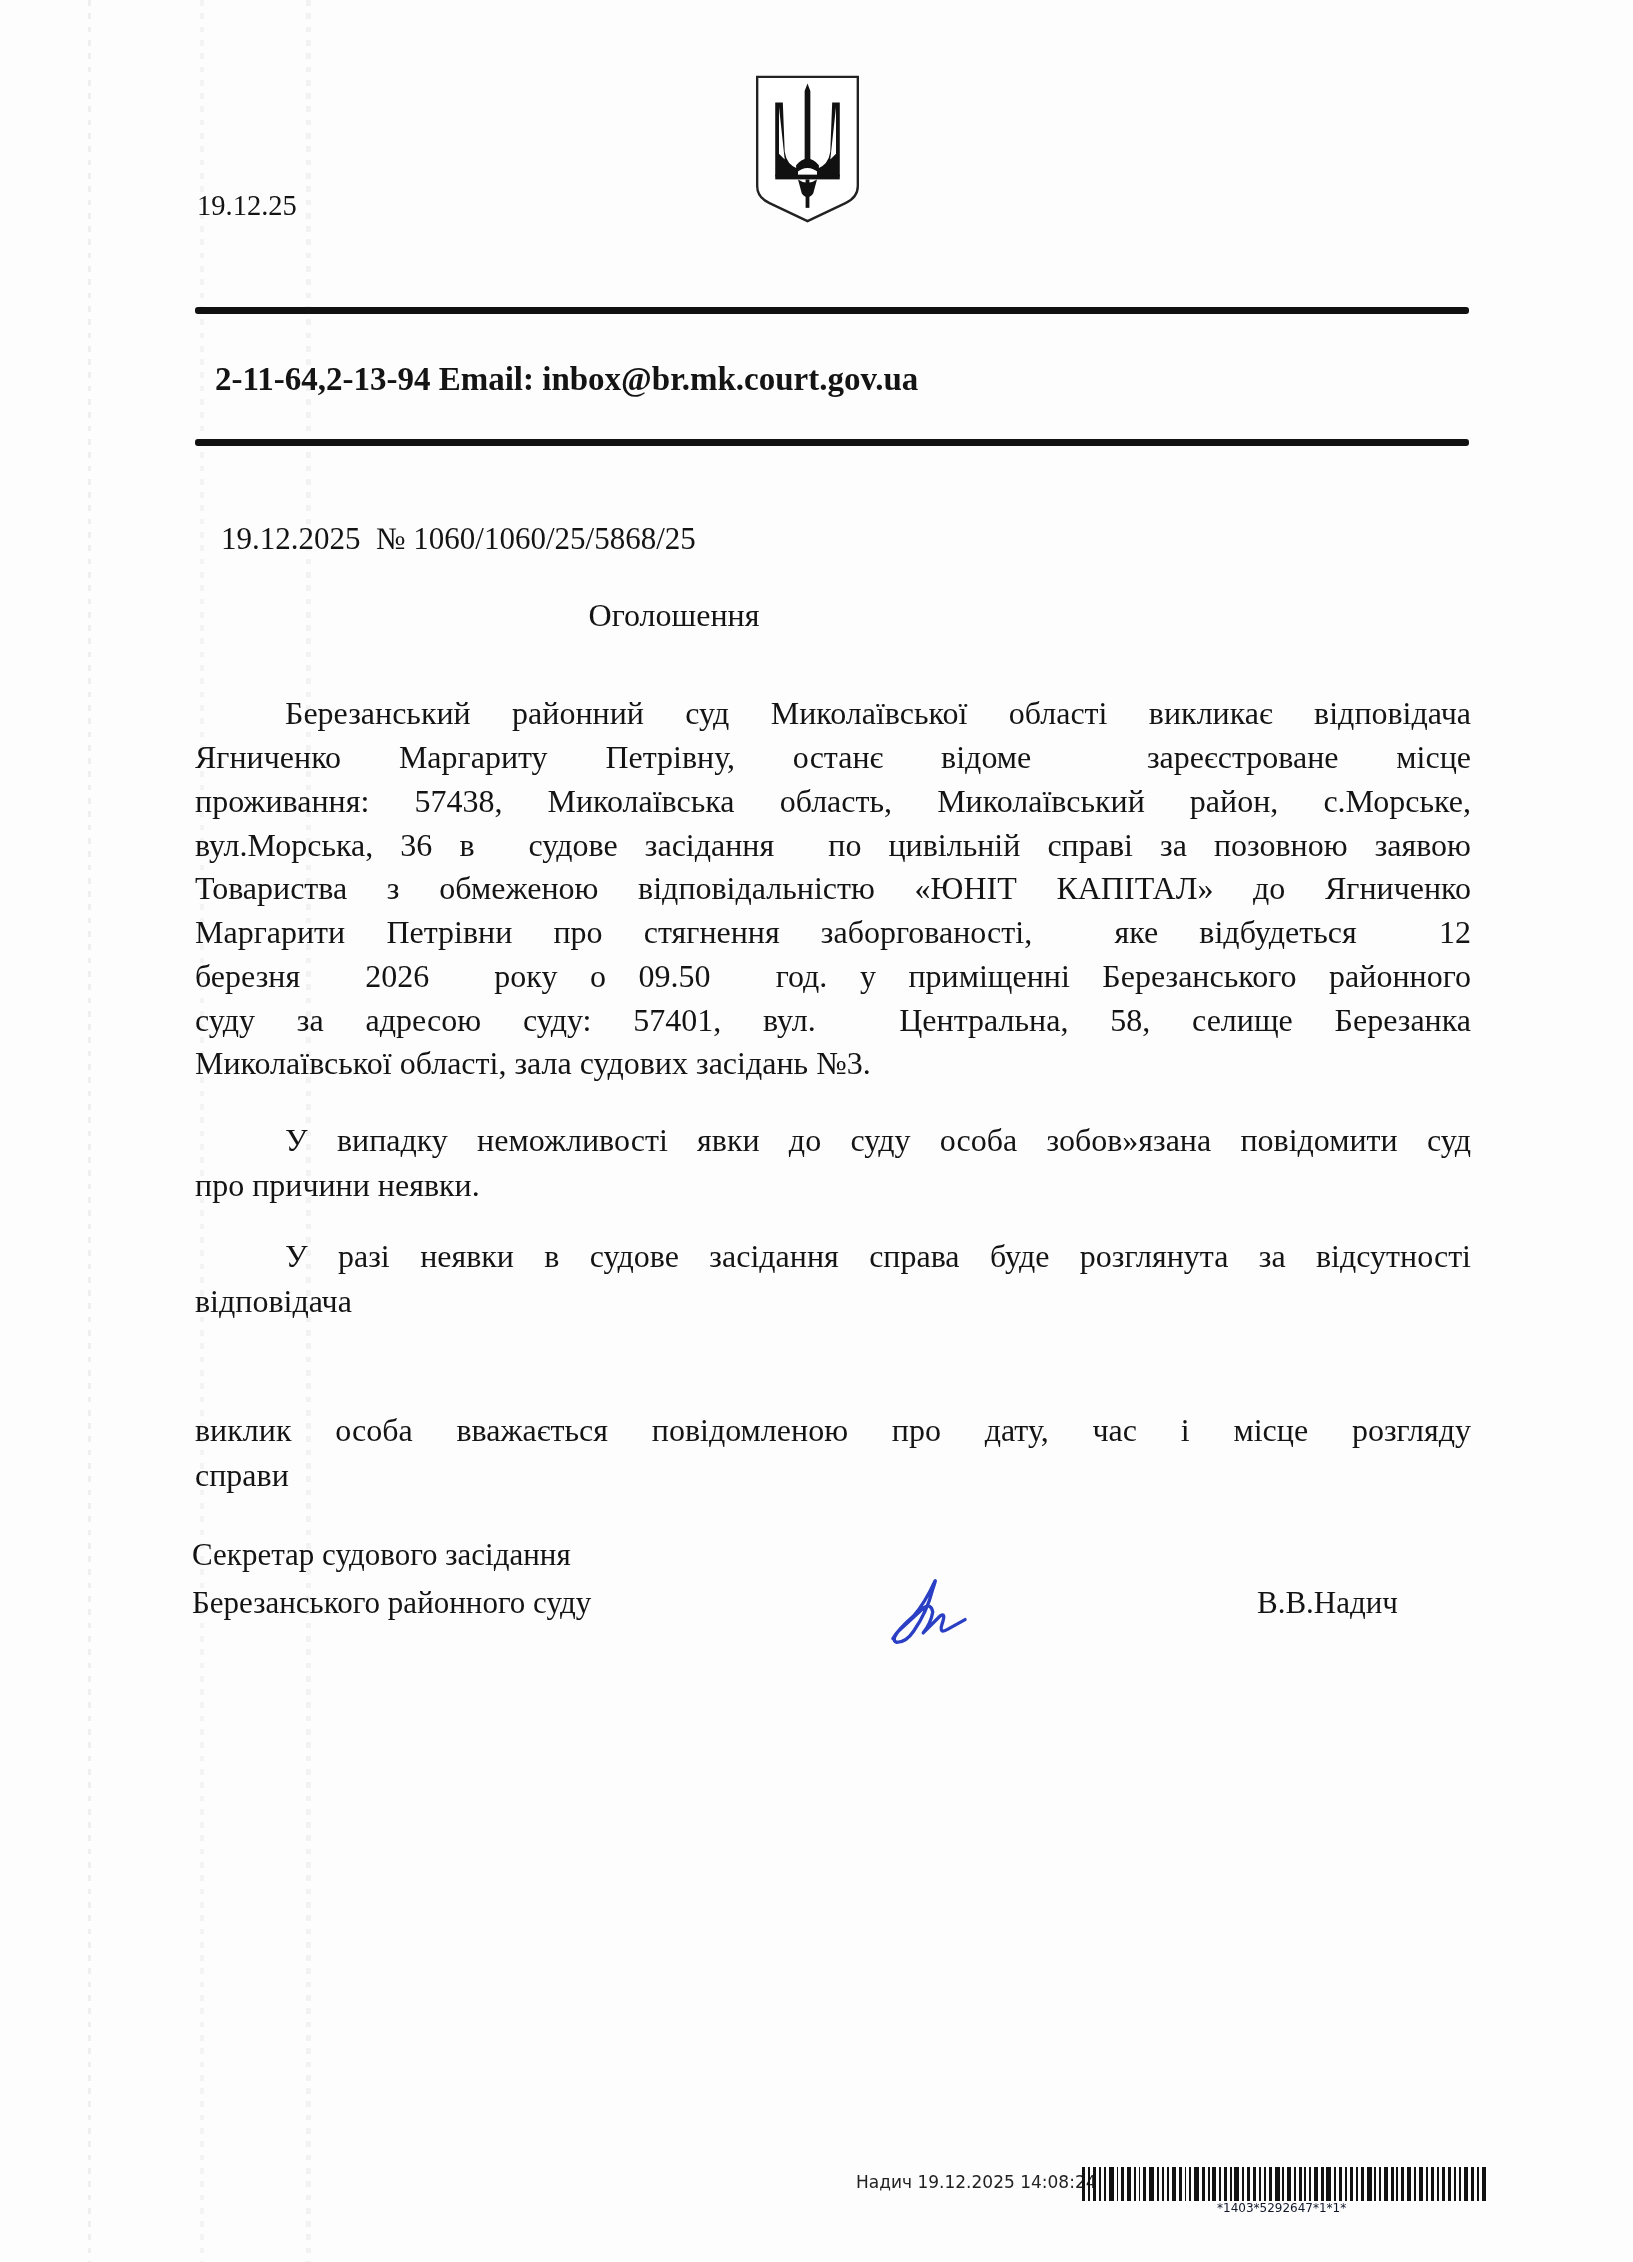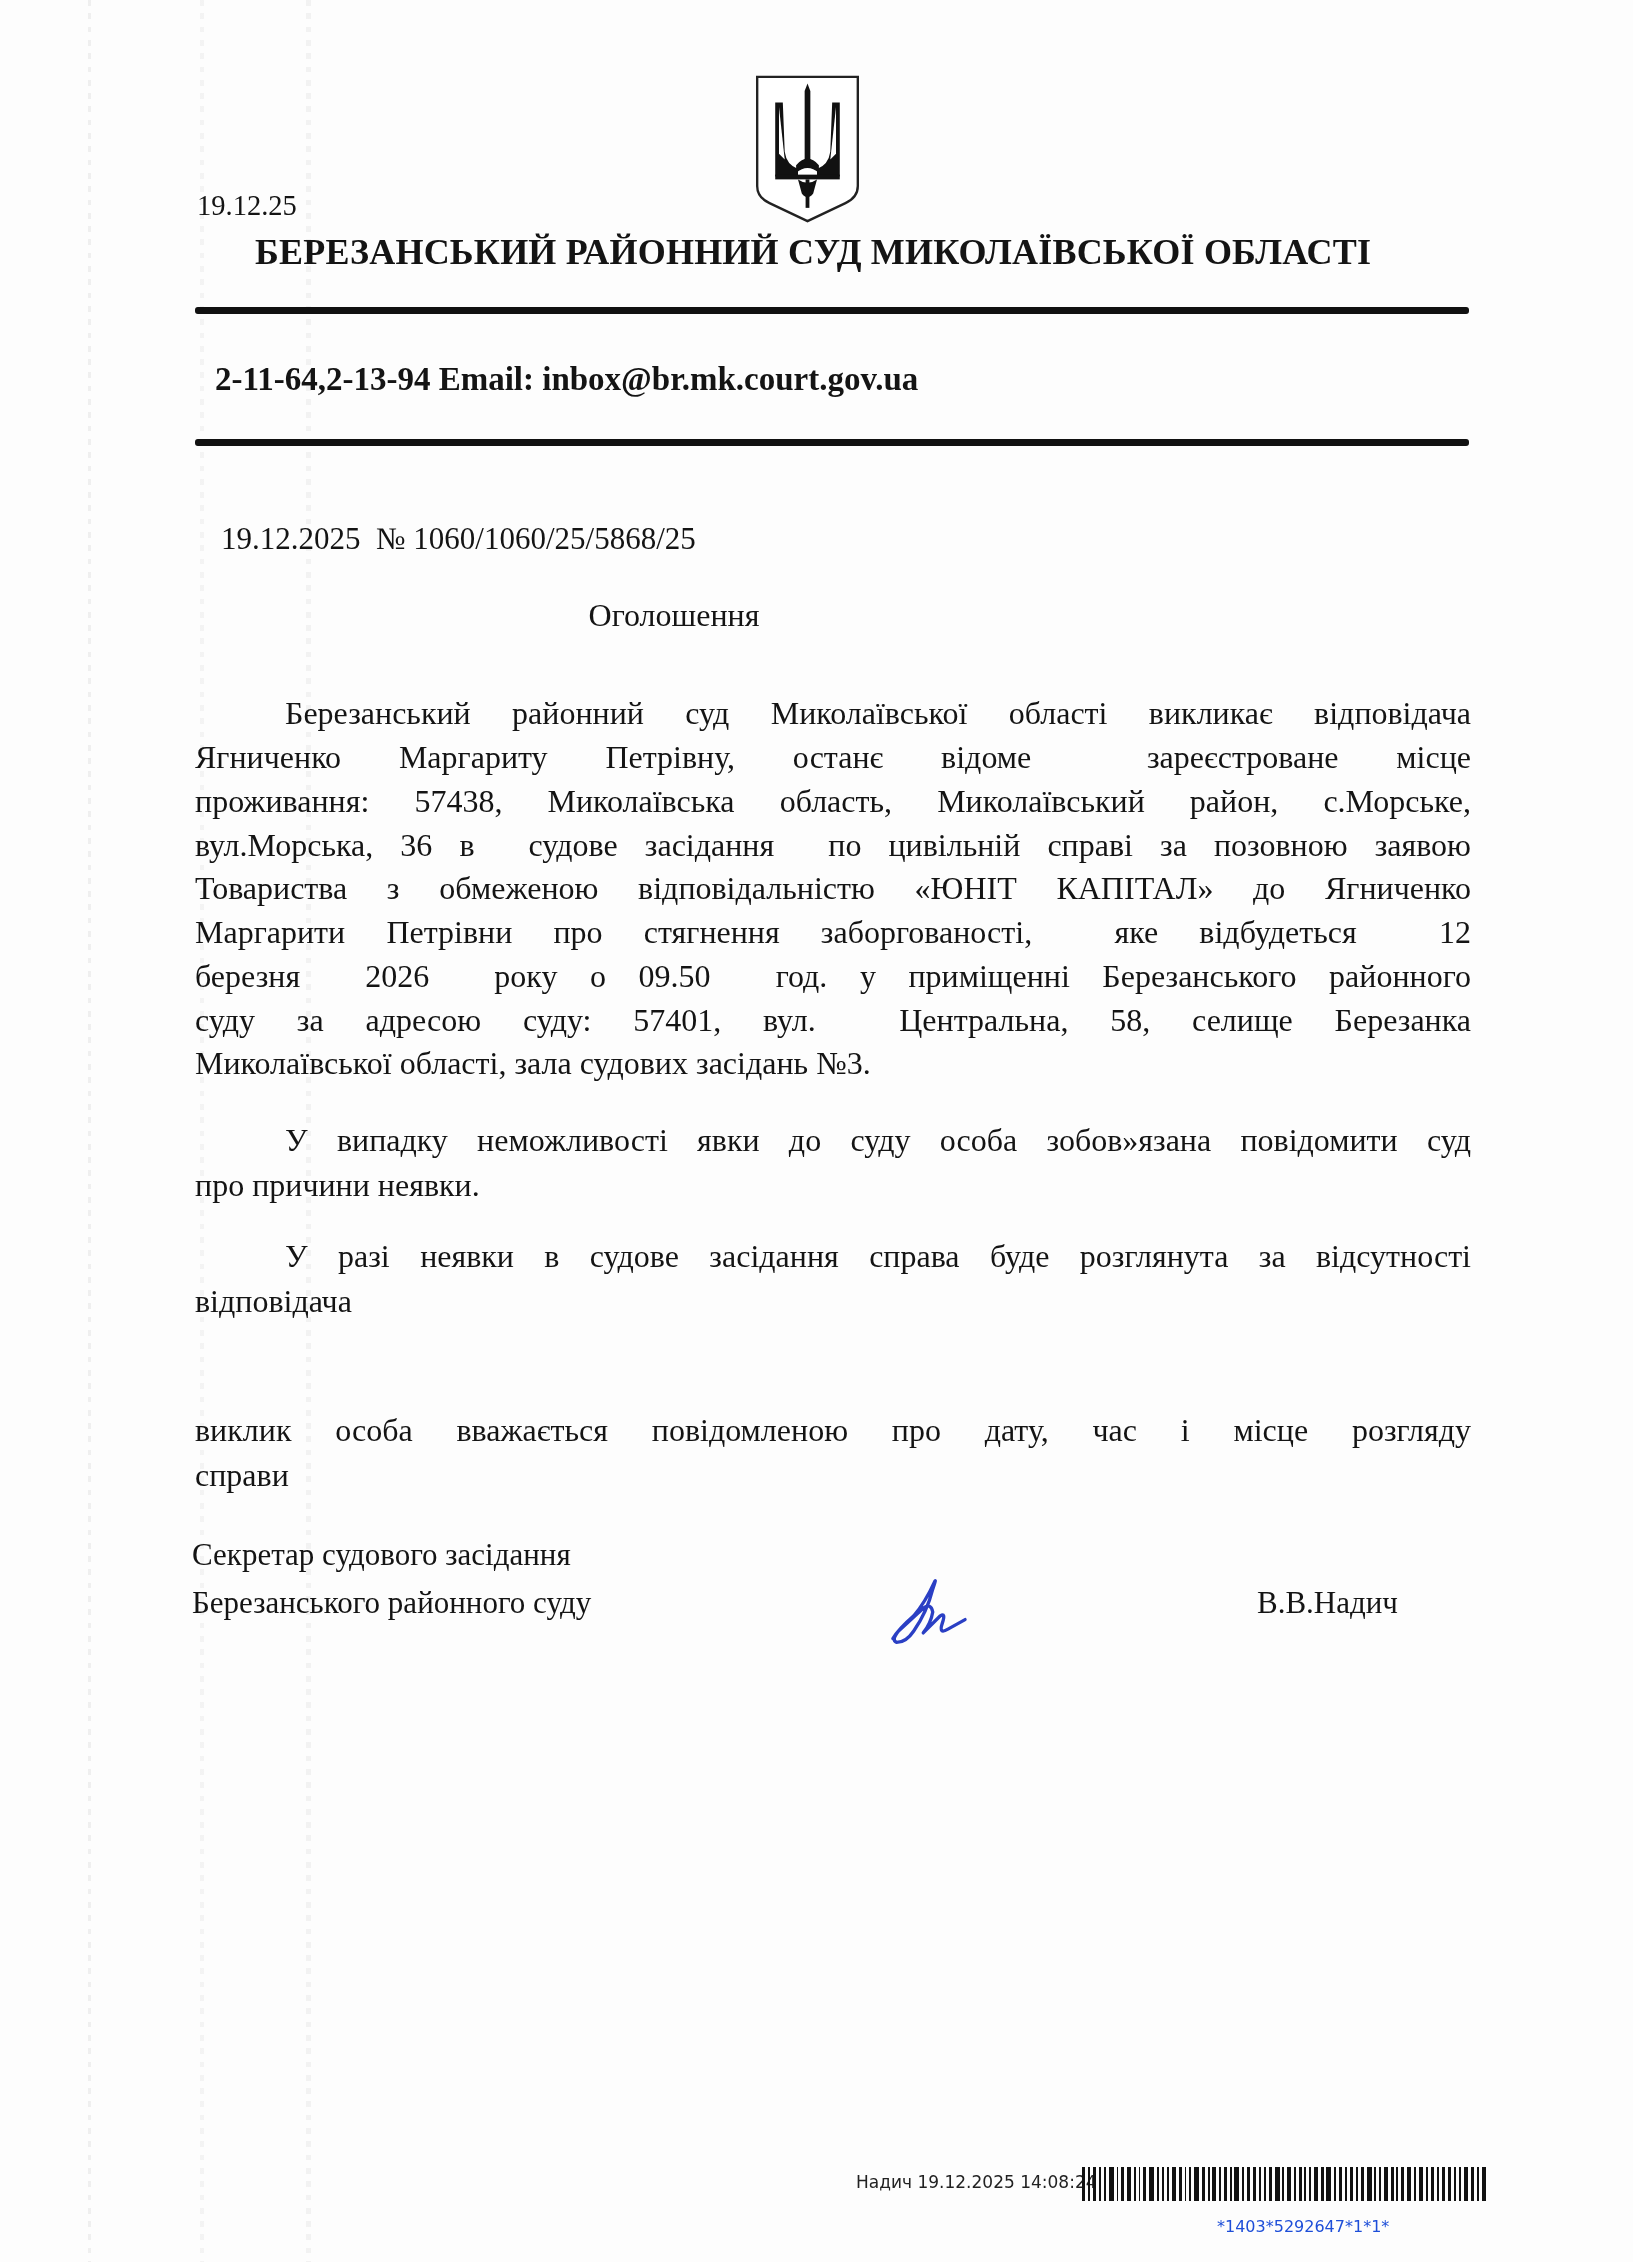--- a/index.html
+++ b/index.html
@@ -19,21 +19,21 @@
   .heading { left:0; width:1348px; text-align:center; top:597px; font-size:32px; }
   .line { position:absolute; left:195px; width:1276px; font-size:32px; text-align:justify; text-align-last:justify; white-space:nowrap; height:44px; line-height:44px; }
   .line.last { text-align-last:left; }
   .indent { left:285px; width:1186px; }
   .b { font-weight:normal; }
   .sig-text { font-size:31px; }
   .barcode-area { position:absolute; left:856px; top:2123px; width:685px; height:105px; font-family:"DejaVu Sans", sans-serif; }
   .stamp-left { position:absolute; left:0; top:49px; font-size:17px; color:#222; }
   .barcode { position:absolute; left:226px; top:44px; width:450px; height:34px; display:flex; align-items:stretch; }
   .barcode span { display:block; background:#111; margin-right:2.9px; }
-  .barcode-num { position:absolute; left:361px; top:94px; font-size:16px; color:#1d4ed8; }
+  .barcode-num { position:absolute; left:361px; top:78px; font-size:12px; color:#0f172a; }
 </style>
 </head>
 <body>
 
 <div class="page">
 
   <div class="scan-streak" style="left:88px;width:2.9px;"></div>
   <div class="scan-streak" style="left:200px;width:3.8px;opacity:.7"></div>
   <div class="scan-streak" style="left:306px;width:4.8px;opacity:.8"></div>
 
@@ -46,21 +46,20 @@
       <path d="M90 30 L82 30 L80 82 Q78 96 66 100 L66 108 L90 108 Z"></path>
       <path d="M86 35 L86 84 L80 90 Z" fill="#fff"></path>
       <path d="M44 96 Q56 82 68 96 L68 104 Q56 94 44 104 Z"></path>
       <rect x="22" y="106" width="68" height="5"></rect>
       <path d="M46 111 Q56 118 66 111 L62 126 Q56 134 50 126 Z"></path>
       <rect x="54" y="111" width="4" height="30"></rect>
     </g>
   </svg>
 
   <div class="abs date-short">19.12.25</div>
-  <div class="abs court-title">БЕРЕЗАНСЬКИЙ РАЙОННИЙ СУД МИКОЛАЇВСЬКОЇ ОБЛАСТІ</div>
 
   <div class="rule" style="top:307px;"></div>
   <div class="abs addr addr2">2-11-64,2-13-94 Email: inbox@br.mk.court.gov.ua</div>
   <div class="rule" style="top:439px;"></div>
 
   <div class="abs reg">
     <span>19.12.2025</span>&nbsp;&nbsp;<span>№</span>&nbsp;<span>1060/1060/25/5868/25</span>
   </div>
 
   <div class="abs heading">Оголошення</div>

